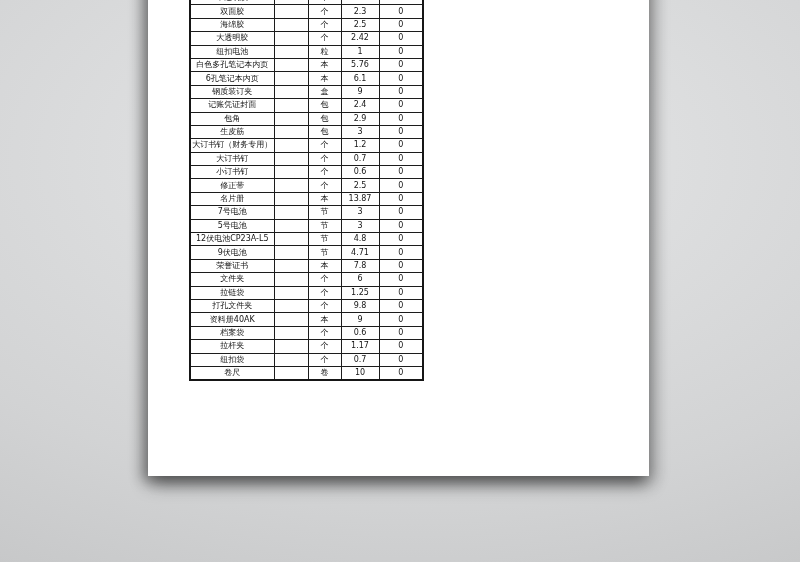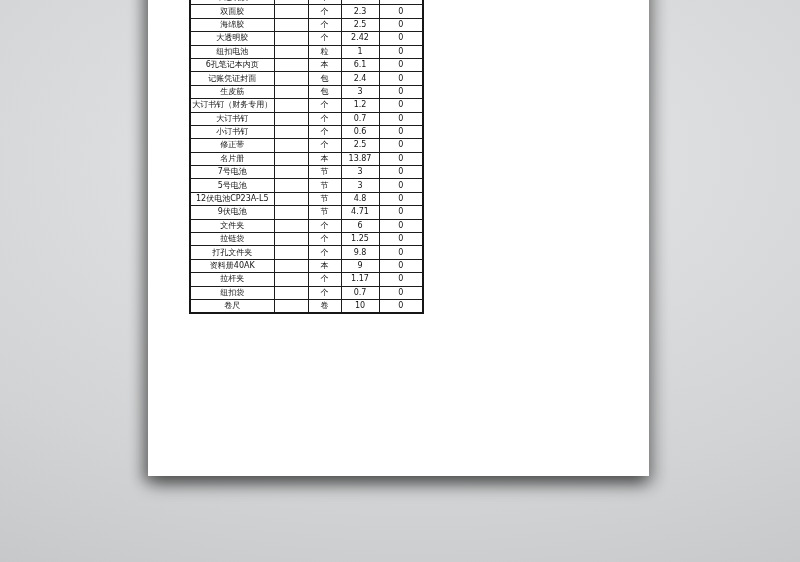--- a/index.html
+++ b/index.html
@@ -96,34 +96,55 @@
     <td>0</td>
   </tr>
         <tr>
     <td>纽扣电池</td>
     <td></td>
     <td>粒</td>
     <td>1</td>
     <td>0</td>
   </tr>
         <tr>
+    <td>白色多孔笔记本内页</td>
+    <td></td>
+    <td>本</td>
+    <td>5.76</td>
+    <td>0</td>
+  </tr>
+        <tr>
     <td>6孔笔记本内页</td>
     <td></td>
     <td>本</td>
     <td>6.1</td>
+    <td>0</td>
+  </tr>
+        <tr>
+    <td>钢质装订夹</td>
+    <td></td>
+    <td>盒</td>
+    <td>9</td>
     <td>0</td>
   </tr>
         <tr>
     <td>记账凭证封面</td>
     <td></td>
     <td>包</td>
     <td>2.4</td>
     <td>0</td>
   </tr>
         <tr>
+    <td>包角</td>
+    <td></td>
+    <td>包</td>
+    <td>2.9</td>
+    <td>0</td>
+  </tr>
+        <tr>
     <td>生皮筋</td>
     <td></td>
     <td>包</td>
     <td>3</td>
     <td>0</td>
   </tr>
         <tr>
     <td>大订书钉（财务专用）</td>
     <td></td>
     <td>个</td>
@@ -180,20 +201,27 @@
     <td>0</td>
   </tr>
         <tr>
     <td>9伏电池</td>
     <td></td>
     <td>节</td>
     <td>4.71</td>
     <td>0</td>
   </tr>
         <tr>
+    <td>荣誉证书</td>
+    <td></td>
+    <td>本</td>
+    <td>7.8</td>
+    <td>0</td>
+  </tr>
+        <tr>
     <td>文件夹</td>
     <td></td>
     <td>个</td>
     <td>6</td>
     <td>0</td>
   </tr>
         <tr>
     <td>拉链袋</td>
     <td></td>
     <td>个</td>
@@ -205,20 +233,27 @@
     <td></td>
     <td>个</td>
     <td>9.8</td>
     <td>0</td>
   </tr>
         <tr>
     <td>资料册40AK</td>
     <td></td>
     <td>本</td>
     <td>9</td>
+    <td>0</td>
+  </tr>
+        <tr>
+    <td>档案袋</td>
+    <td></td>
+    <td>个</td>
+    <td>0.6</td>
     <td>0</td>
   </tr>
         <tr>
     <td>拉杆夹</td>
     <td></td>
     <td>个</td>
     <td>1.17</td>
     <td>0</td>
   </tr>
         <tr>

